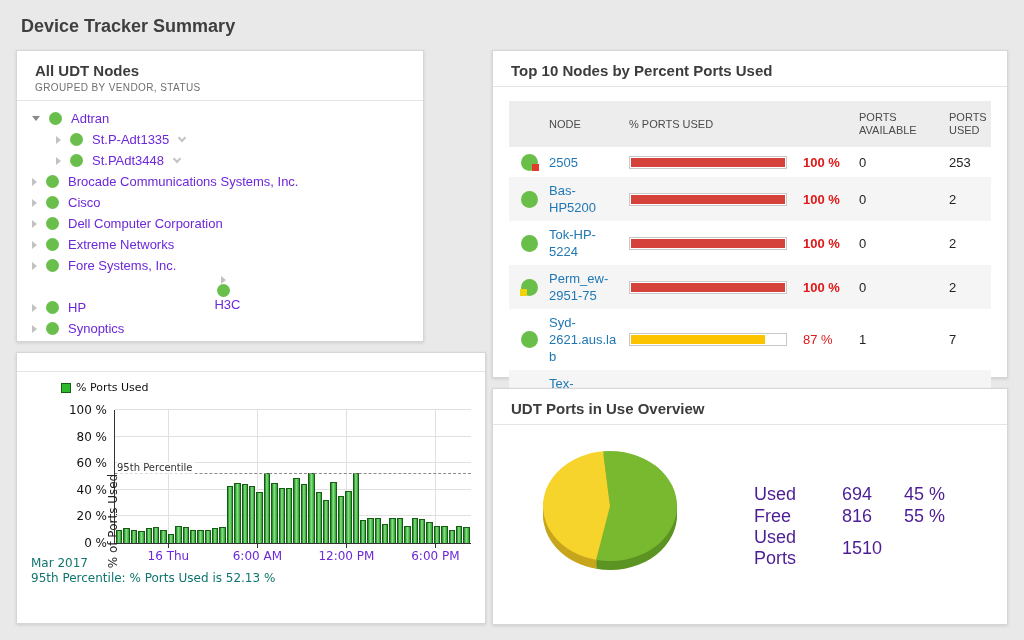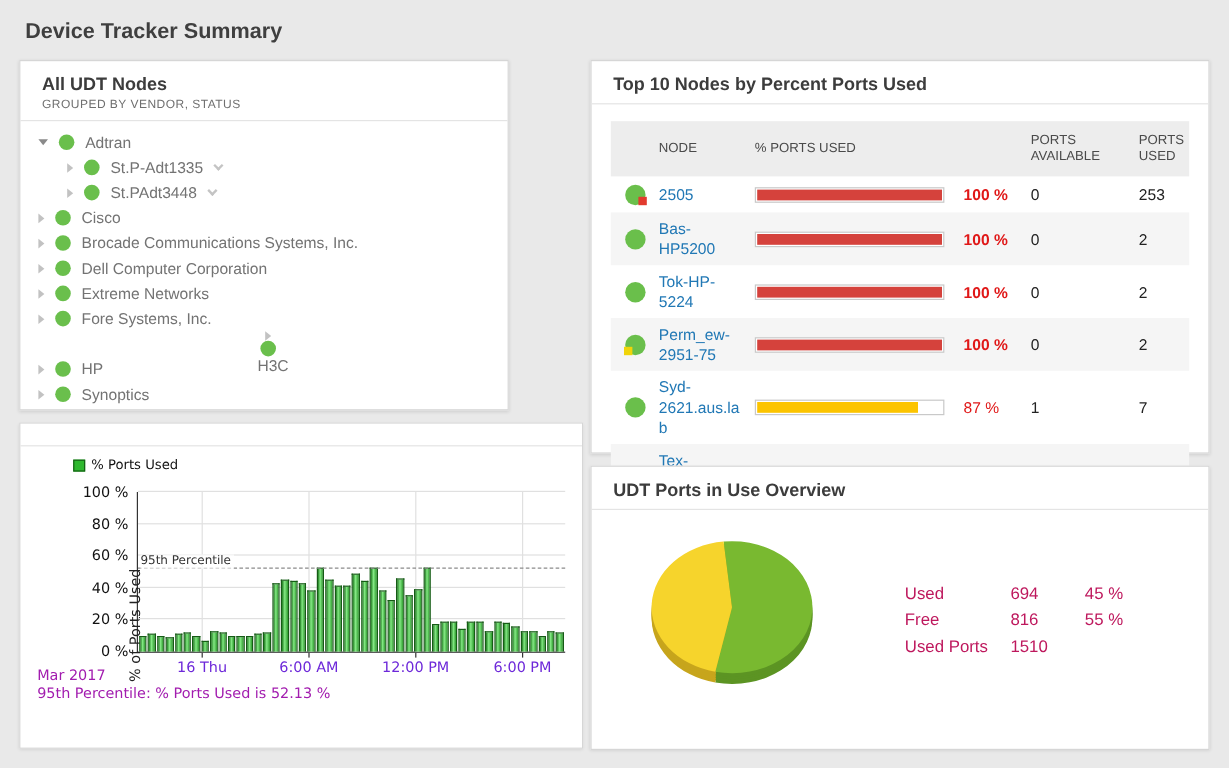--- a/index.html
+++ b/index.html
@@ -12,21 +12,21 @@
   .panel-subtitle { font-size:10px; color:#6f6f6f; letter-spacing:.4px; margin-top:3px; }
 
   
   #panel-nodes { left:16px; top:50px; width:408px; height:292px; }
   .tree { padding-top:7px; }
   .tree-row { display:flex; align-items:center; height:21px; font-size:13px; cursor:pointer; }
   .tri { display:inline-block; width:0; height:0; margin-right:9px; flex:none; }
   .tri-right { border-top:4px solid transparent; border-bottom:4px solid transparent; border-left:5px solid #c2c2c2; }
   .tri-down  { border-left:4px solid transparent; border-right:4px solid transparent; border-top:5px solid #8a8a8a; }
   .dot { display:inline-block; width:13px; height:13px; border-radius:50%; background:#6abf4c; margin-right:9px; flex:none; }
-  .tree-label { color:#737373; text-decoration:none; }
+  .tree-label { color:#6d28d9; text-decoration:none; }
   .chev { display:inline-block; width:6px; height:6px; border-right:2px solid #c4c4c4; border-bottom:2px solid #c4c4c4; transform:rotate(45deg); margin:-3px 0 0 10px; }
 
   
   #panel-time { left:16px; top:352px; width:470px; height:272px; }
   #panel-time .panel-header { display:flex; justify-content:space-between; align-items:flex-start; }
   .fake-select { width:158px; height:23px; border:1px solid #9d9d9d; border-radius:5px; background:#fff; display:flex; align-items:center; justify-content:space-between; padding:0 8px 0 10px; font-size:13px; color:#111; margin-top:2px; cursor:pointer; }
   .updown { display:flex; flex-direction:column; gap:2px; }
   .updown i { display:block; width:0; height:0; }
   .updown .up { border-left:4px solid transparent; border-right:4px solid transparent; border-bottom:5px solid #333; }
   .updown .dn { border-left:4px solid transparent; border-right:4px solid transparent; border-top:5px solid #333; }
@@ -37,21 +37,21 @@
   .plot { position:absolute; left:97px; top:38px; width:357px; height:134px; border-left:1px solid #333; border-bottom:1px solid #333; background:#fff; }
   .gridh { position:absolute; left:0; right:0; height:1px; background:#e0e0e0; }
   .gridv { position:absolute; top:0; bottom:0; width:1px; background:#e0e0e0; }
   .ytick { position:absolute; right:100%; width:52px; margin-right:8px; text-align:right; font-size:12px; color:#111; }
   .xtick-label { position:absolute; top:139px; transform:translateX(-50%); font-size:12px; color:#6d28d9; white-space:nowrap; }
   .xtick-mark { position:absolute; top:134px; width:1px; height:4px; background:#333; }
   .bars { position:absolute; left:1px; right:0; bottom:0; top:0; display:flex; align-items:flex-end; }
   .bar { flex:1 1 auto; margin-right:1px; border:1px solid #155c15; border-bottom:none; background:linear-gradient(90deg,#1f7d1f,#84e884 45%,#2d9b2d); }
   .pctline { position:absolute; left:0; right:0; border-top:1px dashed #8b8b8b; }
   .pctline-label { position:absolute; left:2px; bottom:100%; font-size:10px; color:#333; background:rgba(255,255,255,.7); padding:0 2px 1px 0; white-space:nowrap; }
-  .chart-footer { position:absolute; left:14px; top:184px; font-size:12px; color:#a21caf; line-height:15px; }
+  .chart-footer { position:absolute; left:14px; top:184px; font-size:12px; color:#0f766e; line-height:15px; }
 
   
   #panel-top10 { left:492px; top:50px; width:516px; height:328px; }
   .t10 { margin:14px 16px 0; font-size:13px; color:#222; }
   .t10-row { display:grid; grid-template-columns:40px 80px 230px 90px 1fr; align-items:center; }
   .t10-head { background:#ededed; color:#4a4a4a; font-size:11px; min-height:46px; align-items:center; }
   .t10-head .hcell { padding:6px 4px 6px 0; line-height:13px; }
   .t10-head .hcell:first-child { padding-left:14px; }
   .t10-body .t10-row { min-height:30px; padding:5px 0; }
   .t10-body .t10-row:nth-child(even) { background:#f5f5f5; }
@@ -67,21 +67,21 @@
   .barfill { display:block; height:100%; }
   .barfill.red { background:#d5423c; }
   .barfill.yellow { background:#fcc400; }
   .cell-pct { color:#e01818; font-size:13px; margin-left:16px; }
   .cell-pct.full { font-weight:bold; }
 
   
   #panel-pie { left:492px; top:388px; width:516px; height:237px; }
   .pie-content { position:relative; height:195px; }
   .pie-svg { position:absolute; left:46px; top:20px; }
-  .pie-legend { position:absolute; left:235px; top:58px; font-size:14px; color:#be185d; }
+  .pie-legend { position:absolute; left:235px; top:58px; font-size:18px; color:#4c1d95; }
   .pl-row { display:grid; grid-template-columns:26px 88px 62px 48px; align-items:center; height:22px; }
   .pl-sw { width:19px; height:19px; }
 </style>
 </head>
 <body>
 
 <div class="page-title">Device Tracker Summary</div>
 
 <section class="panel" id="panel-nodes">
   <div class="panel-header">
@@ -102,26 +102,26 @@
       </div>
       <div class="tree-row" style="padding-left: 39px;">
         <span class="tri tri-right"></span>
         <span class="dot"></span>
         <a class="tree-label">St.PAdt3448</a>
         <span class="chev"></span>
       </div>
       <div class="tree-row" style="padding-left: 15px;">
         <span class="tri tri-right"></span>
         <span class="dot"></span>
+        <a class="tree-label">Brocade Communications Systems, Inc.</a>
+      </div>
+      <div class="tree-row" style="padding-left: 15px;">
+        <span class="tri tri-right"></span>
+        <span class="dot"></span>
         <a class="tree-label">Cisco</a>
-      </div>
-      <div class="tree-row" style="padding-left: 15px;">
-        <span class="tri tri-right"></span>
-        <span class="dot"></span>
-        <a class="tree-label">Brocade Communications Systems, Inc.</a>
       </div>
       <div class="tree-row" style="padding-left: 15px; text-align: center;">
         <span class="tri tri-right"></span>
         <span class="dot"></span>
         <a class="tree-label">Dell Computer Corporation</a>
       </div>
       <div class="tree-row" style="padding-left: 15px;">
         <span class="tri tri-right"></span>
         <span class="dot"></span>
         <a class="tree-label">Extreme Networks</a>

